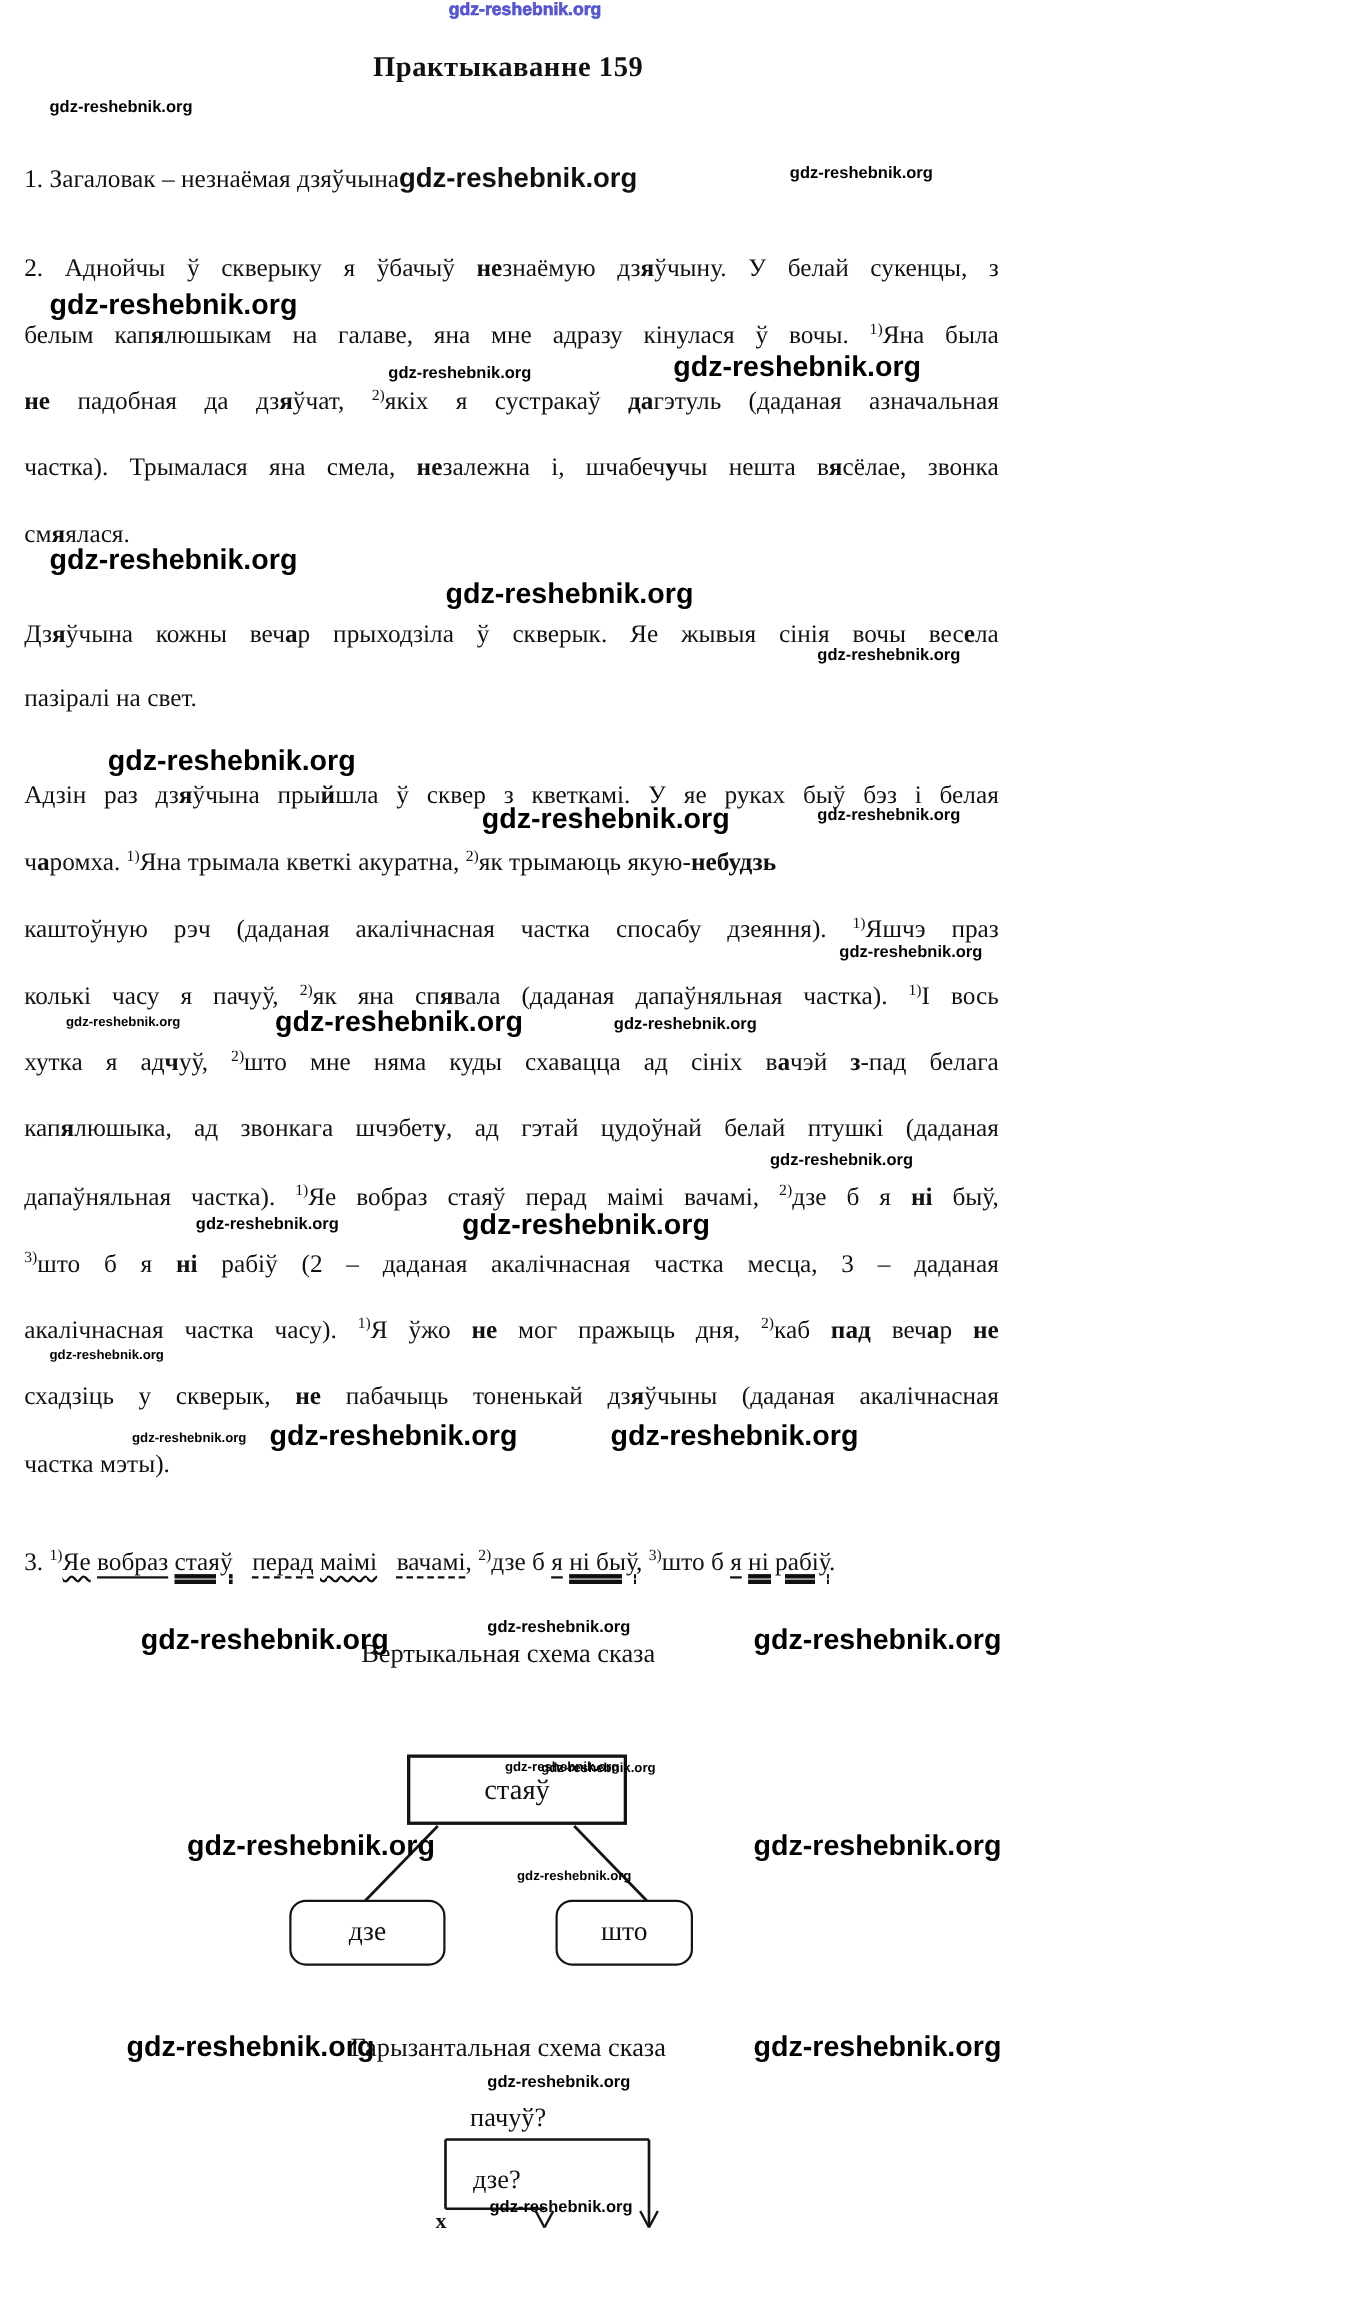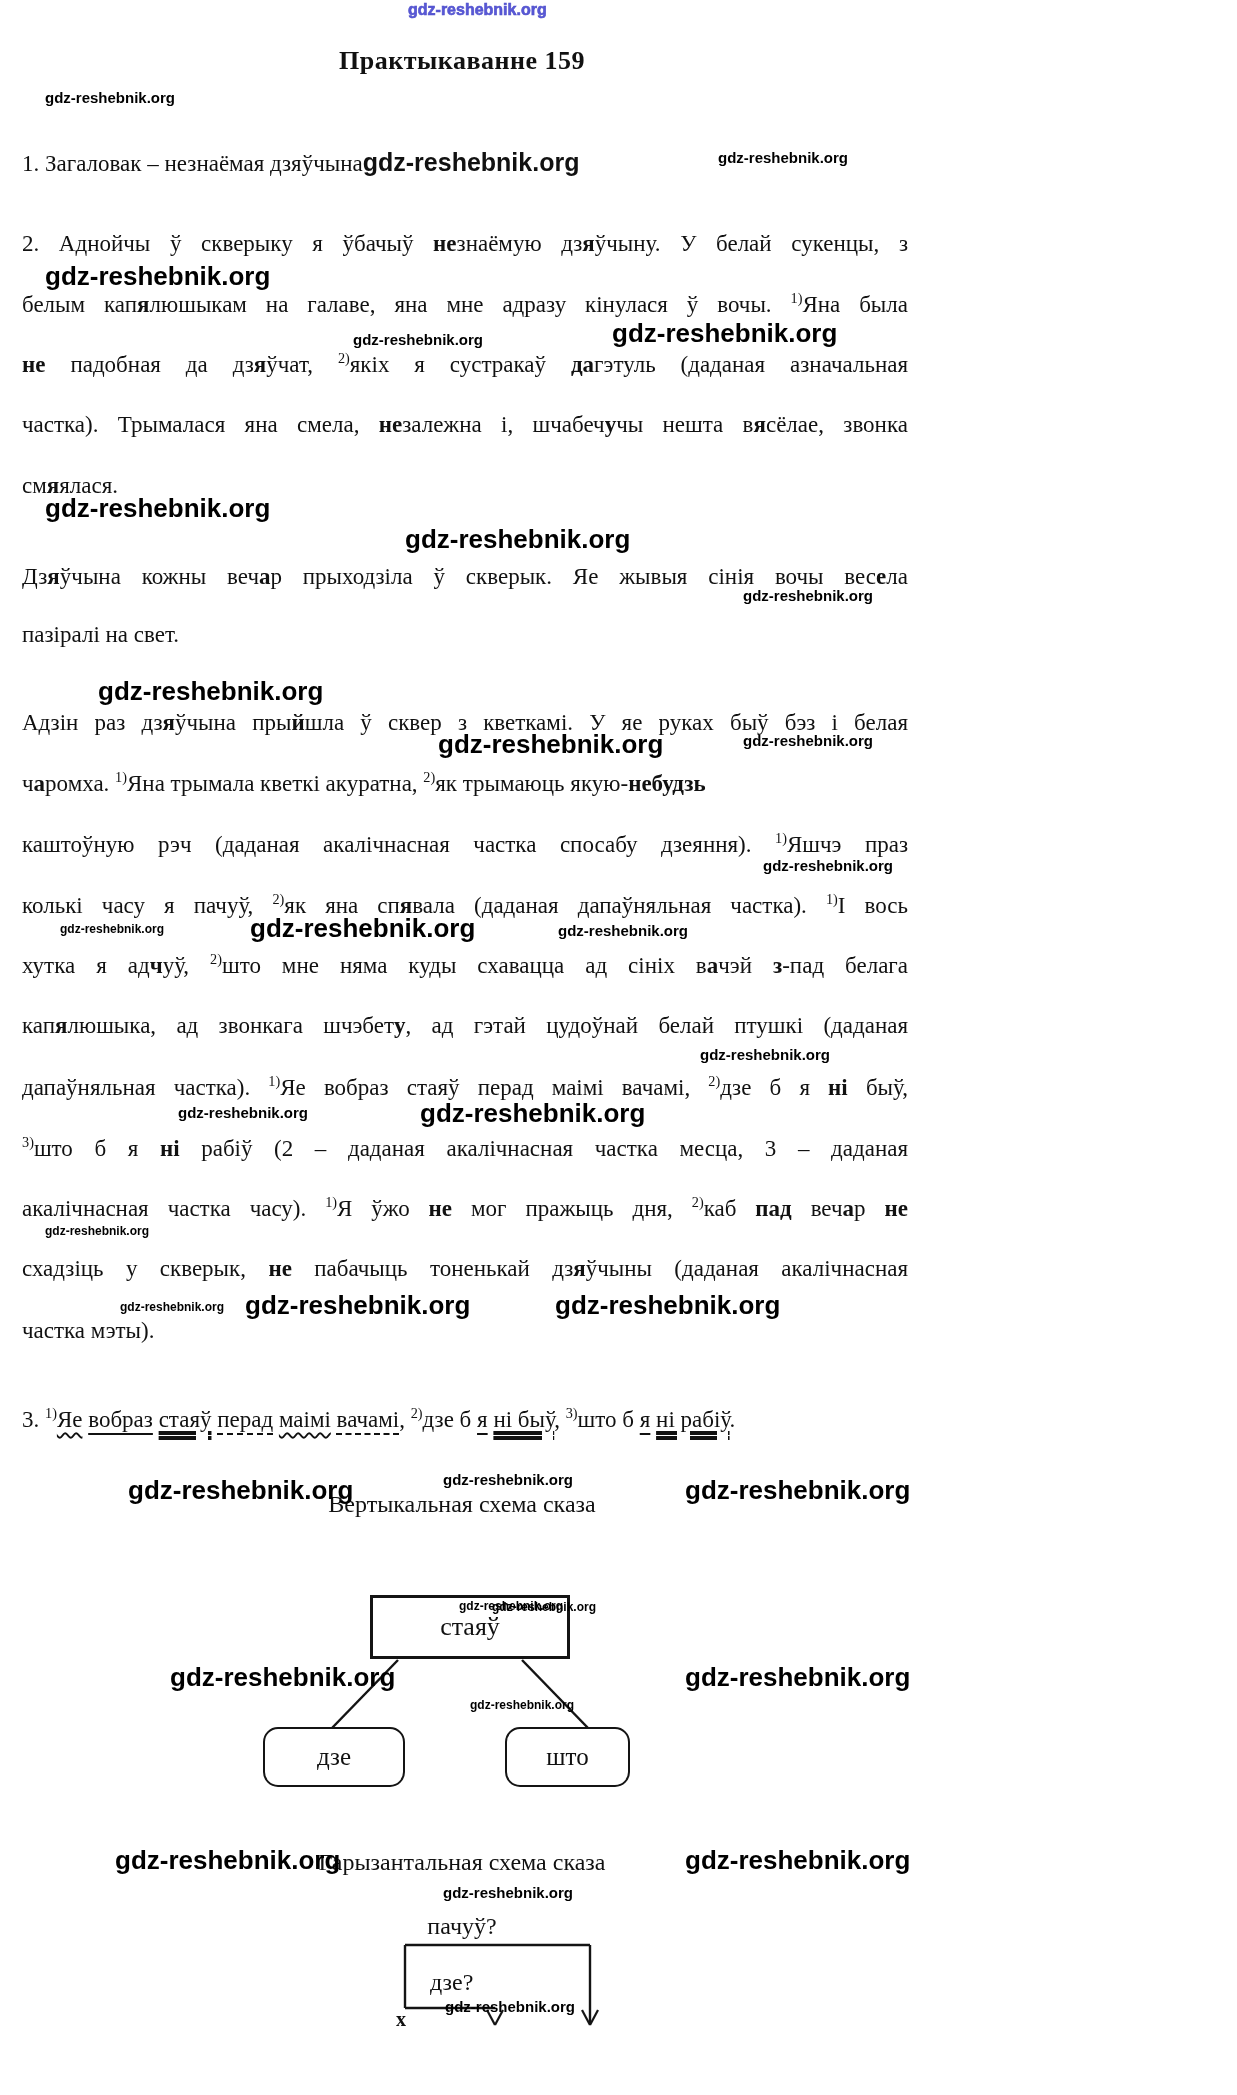--- a/index.html
+++ b/index.html
@@ -12,21 +12,21 @@
   
   .line{position:absolute;left:22px;width:886px;font-size:23px;line-height:30px;
         white-space:normal;}
   .line.justify{text-align:justify;text-align-last:justify;}
   .line .b{font-weight:bold;}
   .line sup{font-size:0.62em;line-height:0;vertical-align:super;}
   
   .u-wavy{text-decoration:underline;text-decoration-style:wavy;text-decoration-thickness:1.5px;text-underline-offset:5px;}
   .u-solid{text-decoration:underline;text-decoration-style:solid;text-decoration-thickness:2px;text-underline-offset:6px;}
   .u-double{text-decoration:underline;text-decoration-style:double;text-decoration-thickness:4px;text-underline-offset:4px;}
-  .u-dashdot{text-decoration:underline;text-decoration-style:dashed;text-decoration-thickness:2px;text-underline-offset:6px;}
+  .u-dashdot{text-decoration:underline;text-decoration-style:dashed;text-decoration-thickness:2px;text-underline-offset:6px;margin-left:12px;}
   
   .wm{position:absolute;font-family:"Liberation Sans", sans-serif;color:#000;white-space:nowrap;}
   .wm-big{font-size:26px;font-weight:700;}
   .wm-small{font-size:15px;font-weight:600;}
   .wm-tiny{font-size:12px;font-weight:600;}
   .wm-blue{font-size:16px;font-weight:700;color:#4646d2;-webkit-text-stroke:0.6px #3a3ac4;opacity:.9;}
   .wm-inline{font-family:"Liberation Sans", sans-serif;font-weight:700;font-size:25px;}
   
   .scheme-title{position:absolute;left:22px;width:880px;text-align:center;font-size:24px;}
   #vscheme-root{position:absolute;left:370px;top:1595px;width:200px;height:64px;

